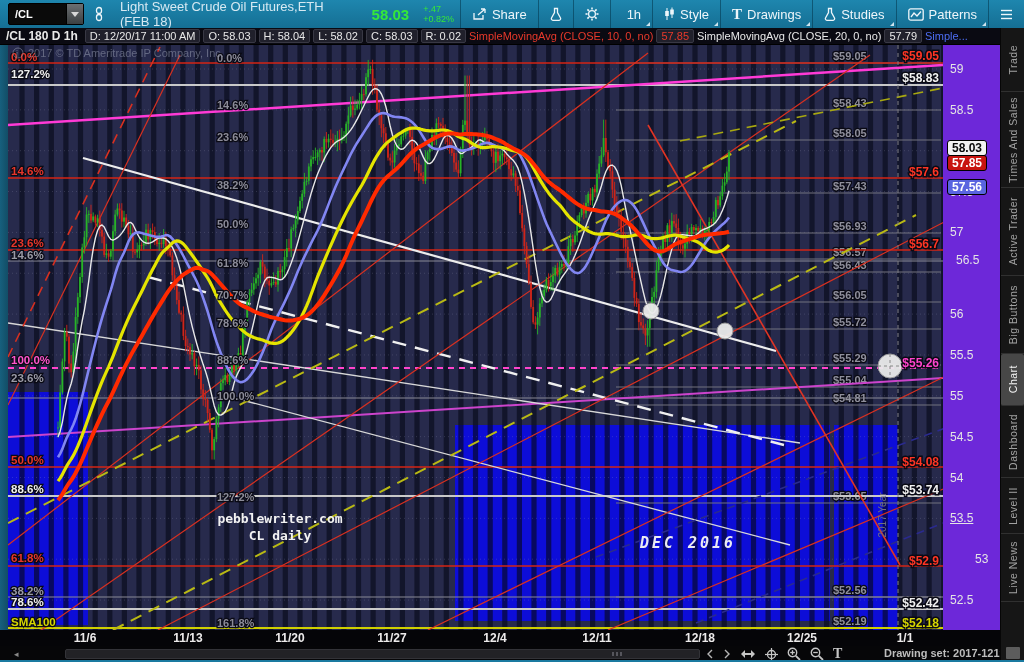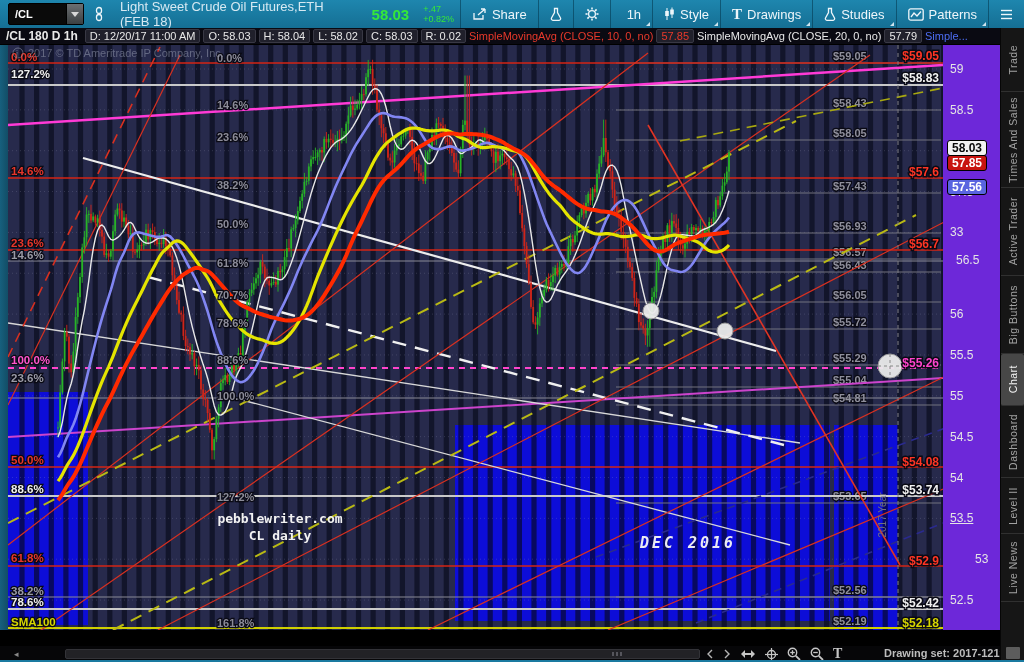--- a/index.html
+++ b/index.html
@@ -1000,36 +1000,47 @@
           <text x="272" y="495" fill="#f2f2f2" font-size="13" font-weight="bold" text-anchor="middle" font-family="'DejaVu Sans Mono', monospace">CL daily</text>
           <text x="680" y="503" fill="#eaeaf2" font-size="15" font-style="italic" font-weight="bold" text-anchor="middle" letter-spacing="3" font-family="'DejaVu Sans Mono', monospace">DEC 2016</text>
           <text x="878" y="470" fill="#70707c" font-size="10" text-anchor="middle" transform="rotate(-90 878 470)">2017 Year</text>
         </svg>
     </div>
     <div class="paxis" id="paxis">
         <div class="ptick" style="top: 24px;">59</div>
         <div class="ptick" style="top: 64.85px;">58.5</div>
         <div class="ptick" style="top: 105.7px;">58</div>
         <div class="ptick" style="top: 146.55px;">57.5</div>
-        <div class="ptick" style="top: 187.4px;">33</div>
+        <div class="ptick" style="top: 187.4px;">57</div>
         <div class="ptick" style="top: 215px; margin-left: 6px;">56.5</div>
         <div class="ptick" style="top: 269.1px;">56</div>
         <div class="ptick" style="top: 309.95px;">55.5</div>
         <div class="ptick" style="top: 350.8px;">55</div>
         <div class="ptick" style="top: 391.65px;">54.5</div>
         <div class="ptick" style="top: 432.5px;">54</div>
         <div class="ptick" style="top: 473.35px; text-decoration: underline;">53.5</div>
         <div class="ptick" style="top: 514.2px; margin-left: 25px;">53</div>
         <div class="ptick" style="top: 555.05px;">52.5</div>
         <div class="pbubble" style="top: 103.249px; background: rgb(242, 242, 242); color: rgb(10, 10, 10);">58.03</div>
         <div class="pbubble" style="top: 117.955px; background: rgb(200, 20, 16); color: rgb(255, 255, 255);">57.85</div>
         <div class="pbubble" style="top: 141.648px; background: rgb(89, 100, 224); color: rgb(255, 255, 255);">57.56</div>
       </div>
   </div>
 
+  <div class="taxis" id="taxis">
+      <div class="tlab" style="left: 85px;">11/6</div>
+      <div class="tlab" style="left: 188px;">11/13</div>
+      <div class="tlab" style="left: 290px;">11/20</div>
+      <div class="tlab" style="left: 392px;">11/27</div>
+      <div class="tlab" style="left: 495px;">12/4</div>
+      <div class="tlab" style="left: 597px;">12/11</div>
+      <div class="tlab" style="left: 700px;">12/18</div>
+      <div class="tlab" style="left: 802px;">12/25</div>
+      <div class="tlab" style="left: 905px;">1/1</div>
+    </div>
 
   <div class="statusbar">
     <span class="sb-collapse">◂</span>
     <div class="sb-track">
       <span class="sb-grip">
           <i></i>
           <i></i>
           <i></i>
         </span>
     </div>

